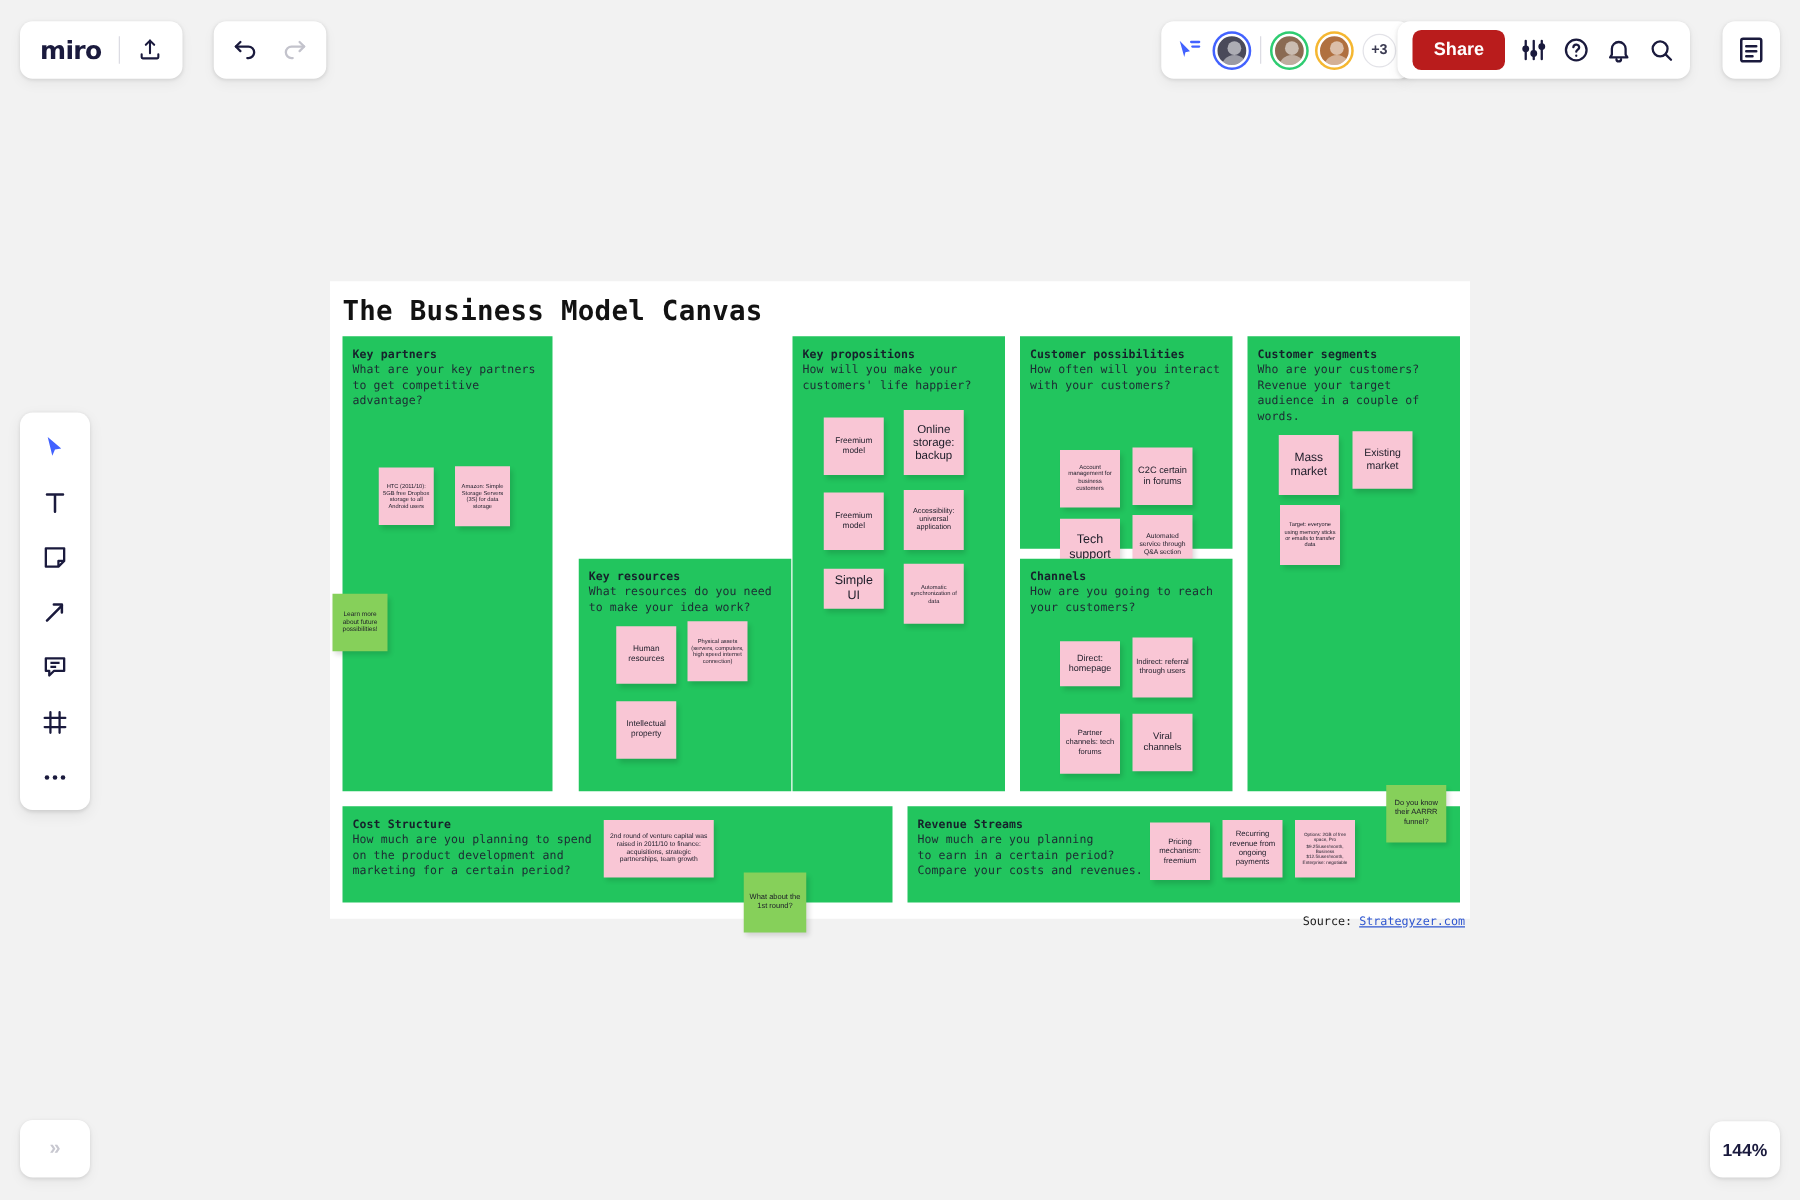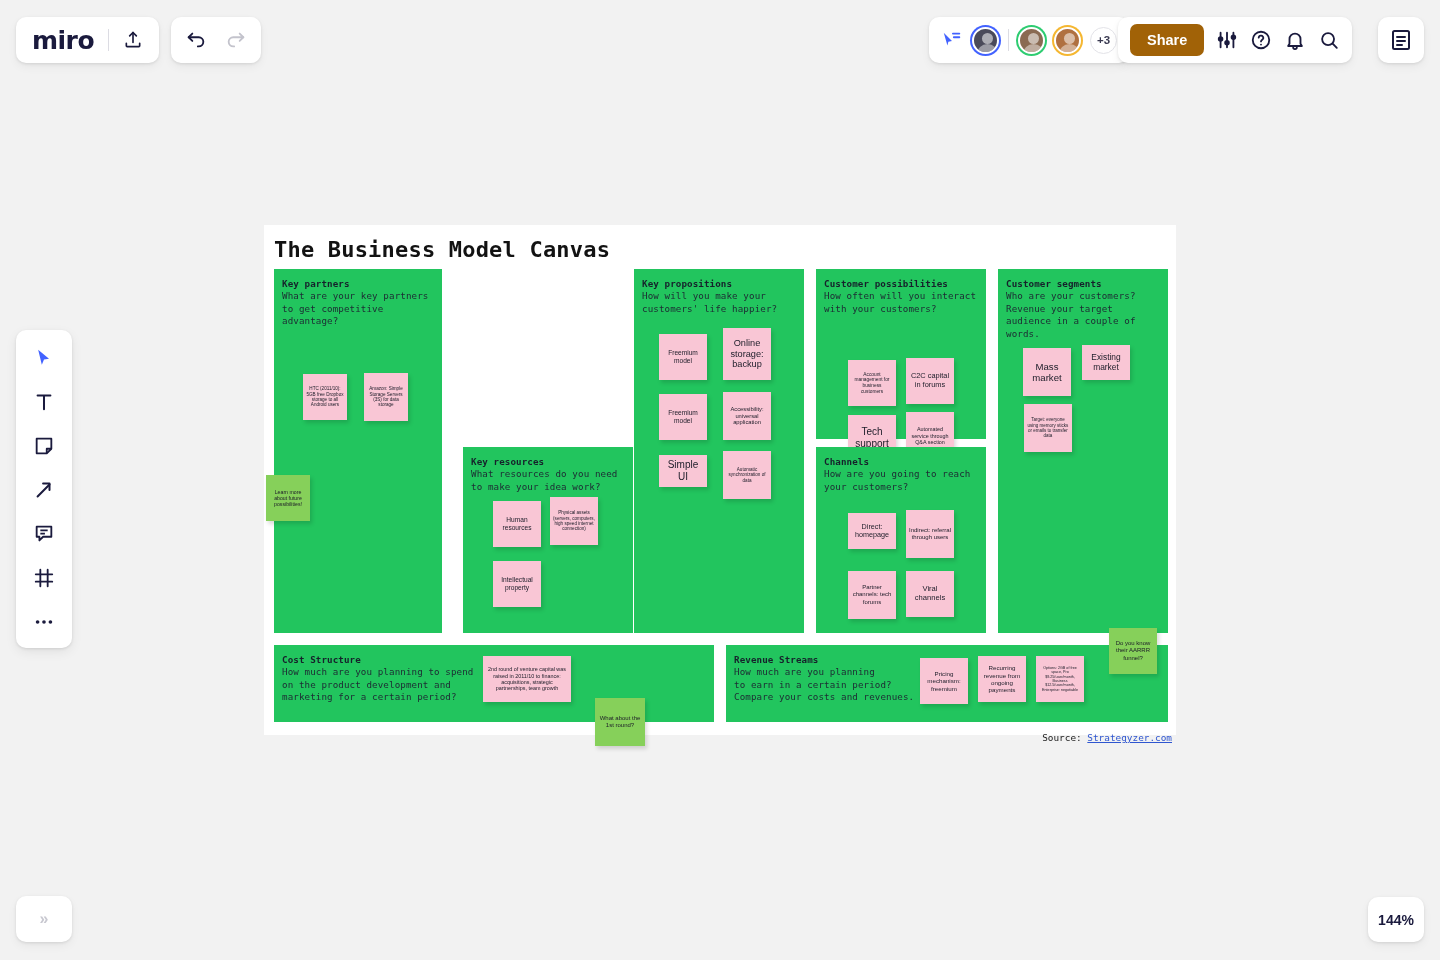--- a/index.html
+++ b/index.html
@@ -15,42 +15,42 @@
 
   .pill {
     background:#fff; border-radius:10px;
     box-shadow:0 1px 3px rgba(0,0,0,.10), 0 4px 10px rgba(0,0,0,.05);
     display:flex; align-items:center;
   }
 
   .logo-group { position:absolute; left:16px; top:17px; height:46px; padding:0 16px; gap:14px; }
   .miro-logo {
     font-family:"DejaVu Sans", sans-serif;
-    font-size:25px; font-weight:700; color:#1a1a3d; letter-spacing:-0.5px;
+    font-size:20px; font-weight:700; color:#1a1a3d; letter-spacing:-0.5px;
   }
   .vsep { width:1px; height:22px; background:#dcdce3; }
   .icon-btn { display:flex; align-items:center; justify-content:center; cursor:pointer; }
 
   .undo-group { position:absolute; left:171px; top:17px; height:46px; padding:0 14px; gap:18px; }
 
   .collab-group { position:absolute; left:929px; top:17px; height:46px; padding:0 12px; gap:9px; }
   .avatar { width:27px; height:27px; border-radius:50%; border:2px solid #fff; overflow:hidden; position:relative; }
   .av1 { background:#4a4a5a; box-shadow:0 0 0 2px #4262ff; }
   .av2 { background:#8a6a52; box-shadow:0 0 0 2px #2ecc71; }
   .av3 { background:#b07040; box-shadow:0 0 0 2px #f5b731; }
   .avatar .head { position:absolute; width:11px; height:11px; border-radius:50%; background:rgba(255,255,255,.55); left:8px; top:4px;}
   .avatar .body { position:absolute; width:21px; height:13px; border-radius:11px 11px 0 0; background:rgba(255,255,255,.45); left:3px; top:15px;}
   .plus3 {
     width:27px;height:27px;border-radius:50%;background:#fff;border:1.5px solid #e3e3e8;
     display:flex;align-items:center;justify-content:center;font-size:11.5px;color:#3b3b52;font-weight:600;
   }
 
   .action-group { position:absolute; left:1118px; top:17px; height:46px; padding:0 12px; gap:12px; }
   .share-btn {
-    background:#a16207;color:#fff;border:none;border-radius:7px;
+    background:#b91c1c;color:#fff;border:none;border-radius:7px;
     font-family:"Liberation Sans", sans-serif; font-size:14.5px;font-weight:600;
     padding:8px 17px;cursor:pointer;
   }
   .right-group { position:absolute; left:1378px; top:17px; width:46px; height:46px; justify-content:center; }
 
   
   .toolbar {
     position:absolute; left:16px; top:330px; width:56px;
     background:#fff; border-radius:10px;
     box-shadow:0 1px 3px rgba(0,0,0,.10), 0 4px 12px rgba(0,0,0,.07);
@@ -285,21 +285,21 @@
     <div class="note" style="left:89px;top:123px;width:48px;height:48px;font-size:5.8px;">Accessibility: universal application</div>
     <div class="note" style="left:25px;top:186px;width:48px;height:32px;font-size:10px;">Simple UI</div>
     <div class="note" style="left:89px;top:182px;width:48px;height:48px;font-size:4.6px;">Automatic synchronization of data</div>
   </div>
 
   <div class="block" style="left:552px;top:44px;width:170px;height:170px;">
     <div class="block-head">Customer possibilities</div>
     <div class="block-sub">How often will you interact
 with your customers?</div>
     <div class="note" style="left:32px;top:91px;width:48px;height:46px;font-size:4.8px;">Account management for business customers</div>
-    <div class="note" style="left:90px;top:89px;width:48px;height:46px;font-size:7.4px;">C2C capital in forums</div>
+    <div class="note" style="left:90px;top:89px;width:48px;height:46px;font-size:7.4px;">C2C certain in forums</div>
     <div class="note" style="left:32px;top:146px;width:48px;height:46px;font-size:10px;">Tech support</div>
     <div class="note" style="left:90px;top:143px;width:48px;height:48px;font-size:5.4px;">Automated service through Q&amp;A section</div>
   </div>
 
   <div class="block" style="left:552px;top:222px;width:170px;height:186px;">
     <div class="block-head">Channels</div>
     <div class="block-sub">How are you going to reach
 your customers?</div>
     <div class="note" style="left:32px;top:66px;width:48px;height:36px;font-size:7.2px;">Direct: homepage</div>
     <div class="note" style="left:90px;top:63px;width:48px;height:48px;font-size:6px;">Indirect: referral through users</div>
@@ -307,21 +307,21 @@
     <div class="note" style="left:90px;top:124px;width:48px;height:46px;font-size:7.6px;">Viral channels</div>
   </div>
 
   <div class="block" style="left:734px;top:44px;width:170px;height:364px;">
     <div class="block-head">Customer segments</div>
     <div class="block-sub">Who are your customers?
 Revenue your target
 audience in a couple of
 words.</div>
     <div class="note" style="left:25px;top:79px;width:48px;height:48px;font-size:9.6px;">Mass market</div>
-    <div class="note" style="left:84px;top:76px;width:48px;height:35px;font-size:8.4px;">Existing market</div>
+    <div class="note" style="left:84px;top:76px;width:48px;height:46px;font-size:8.4px;">Existing market</div>
     <div class="note" style="left:26px;top:135px;width:48px;height:48px;font-size:4.5px;">Target: everyone using memory sticks or emails to transfer data</div>
   </div>
 
   <div class="block" style="left:10px;top:420px;width:440px;height:77px;">
     <div class="block-head">Cost Structure</div>
     <div class="block-sub">How much are you planning to spend
 on the product development and
 marketing for a certain period?</div>
     <div class="note" style="left:209px;top:11px;width:88px;height:46px;font-size:5.4px;">2nd round of venture capital was raised in 2011/10 to finance: acquisitions, strategic partnerships, team growth</div>
   </div>

